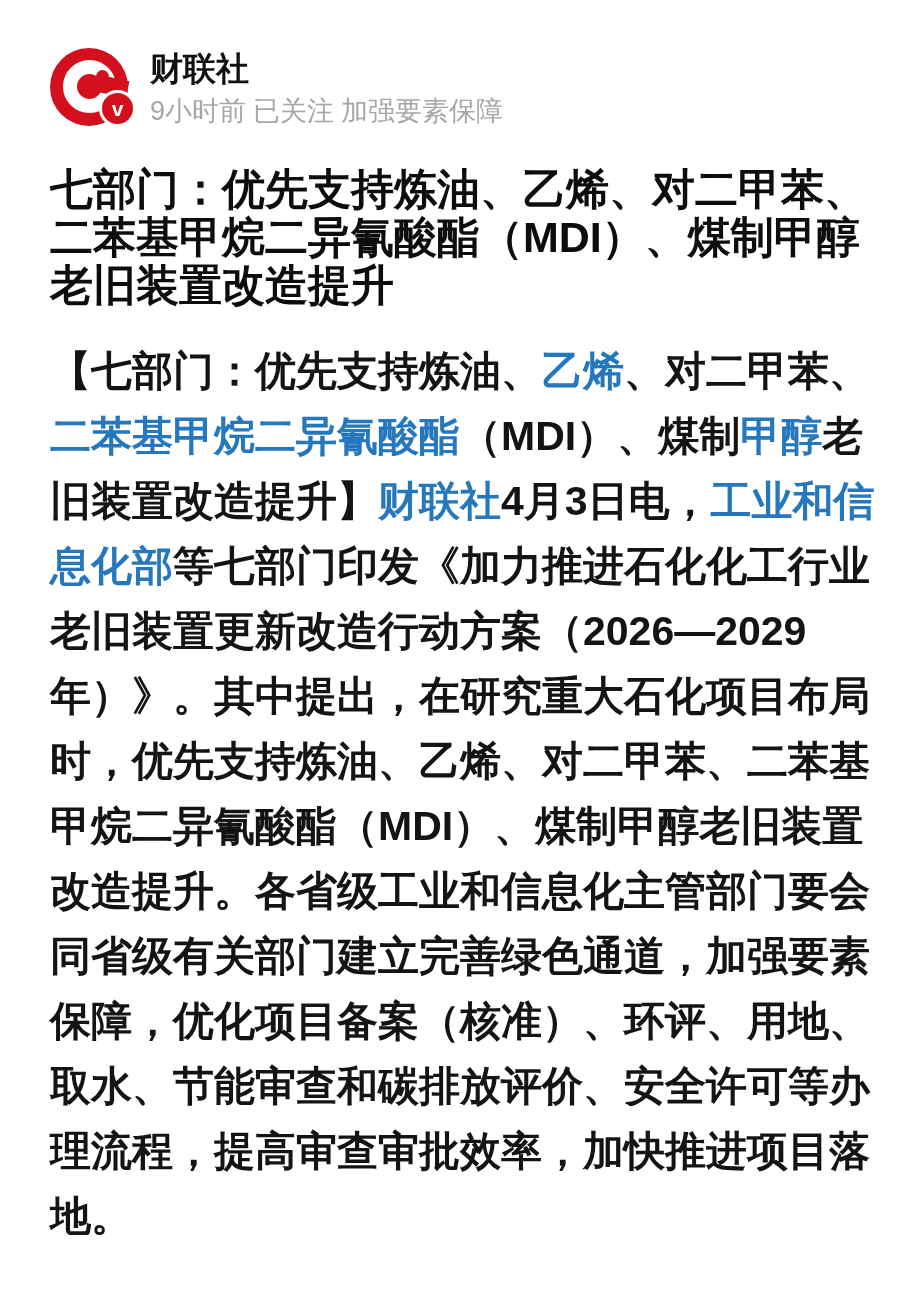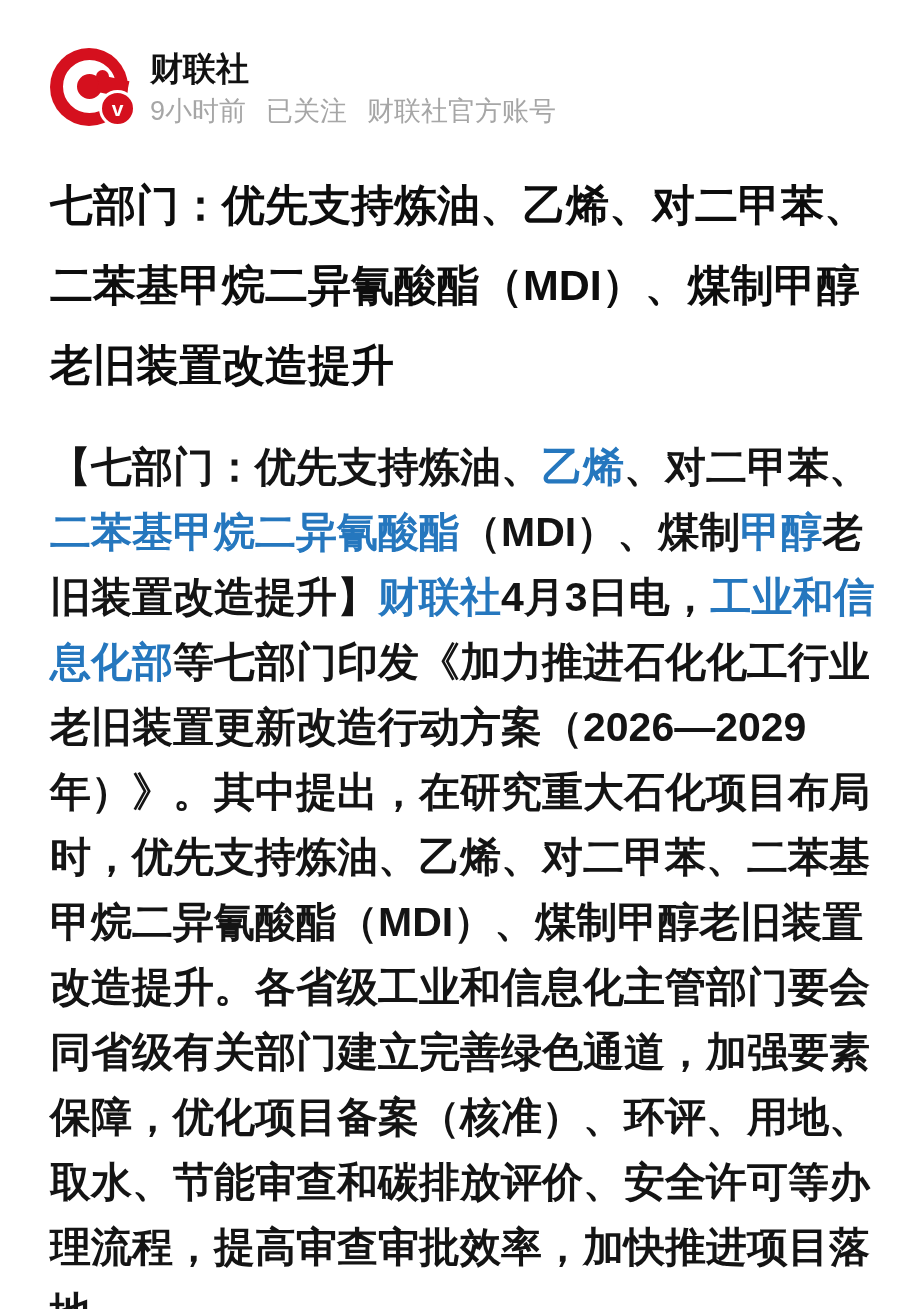--- a/index.html
+++ b/index.html
@@ -87,27 +87,27 @@
     font-size: 33px;
     font-weight: 700;
     color: #111111;
     line-height: 1.15;
   }
   .meta-row {
     margin-top: 9px;
     font-size: 27px;
     color: var(--meta-gray);
     display: flex;
-    gap: 20px;
+    gap: 7px;
     line-height: 1.1;
   }
   
   .headline {
     font-size: 43px;
-    line-height: 80px;
+    line-height: 48px;
     font-weight: 700;
     color: var(--ink);
   }
   .body-text {
     margin-top: 30px;
     font-size: 41px;
     line-height: 65px;
     font-weight: 700;
     color: #141414;
     text-align: left;
@@ -131,21 +131,21 @@
       <div class="c-gap"></div>
       <div class="badge">
         <span>v</span>
       </div>
     </div>
     <div class="hcol">
       <div class="pub-name">财联社</div>
       <div class="meta-row">
         <span>9小时前</span>
         <span>已关注</span>
-        <span>财联社官方账号</span>
+        <span>加强要素保障</span>
       </div>
     </div>
   </div>
 
   <h1 class="headline">七部门：优先支持炼油、乙烯、对二甲苯、二苯基甲烷二异氰酸酯（MDI）、煤制甲醇老旧装置改造提升</h1>
 
   <p class="body-text"><span>【七部门：优先支持炼油、</span><a class="lnk">乙烯</a><span>、对二甲苯、</span><a class="lnk">二苯基甲烷二异氰酸酯</a><span>（MDI）、煤制</span><a class="lnk">甲醇</a><span>老旧装置改造提升】</span><a class="lnk">财联社</a><span>4月3日电，</span><a class="lnk">工业和信息化部</a><span>等七部门印发《加力推进石化化工行业老旧装置更新改造行动方案（2026—2029年）》。其中提出，在研究重大石化项目布局时，优先支持炼油、乙烯、对二甲苯、二苯基甲烷二异氰酸酯（MDI）、煤制甲醇老旧装置改造提升。各省级工业和信息化主管部门要会同省级有关部门建立完善绿色通道，加强要素保障，优化项目备案（核准）、环评、用地、取水、节能审查和碳排放评价、安全许可等办理流程，提高审查审批效率，加快推进项目落地。</span></p>
 
 </div>
 

